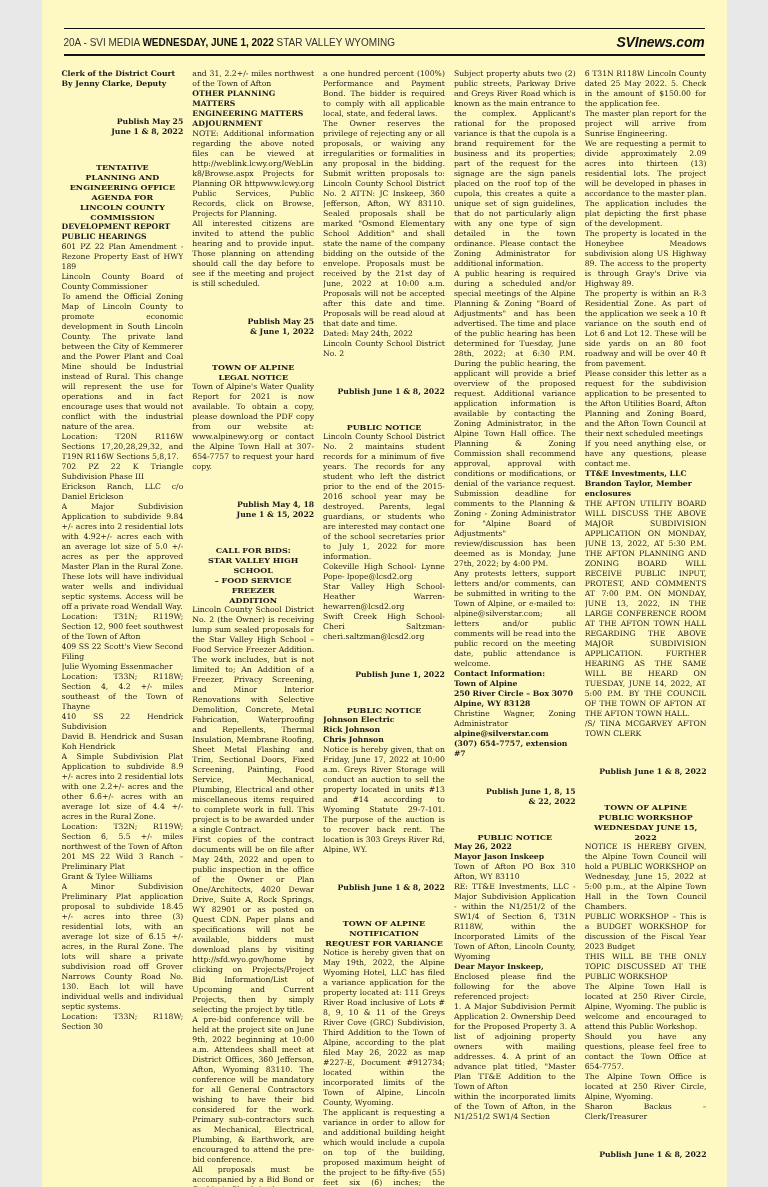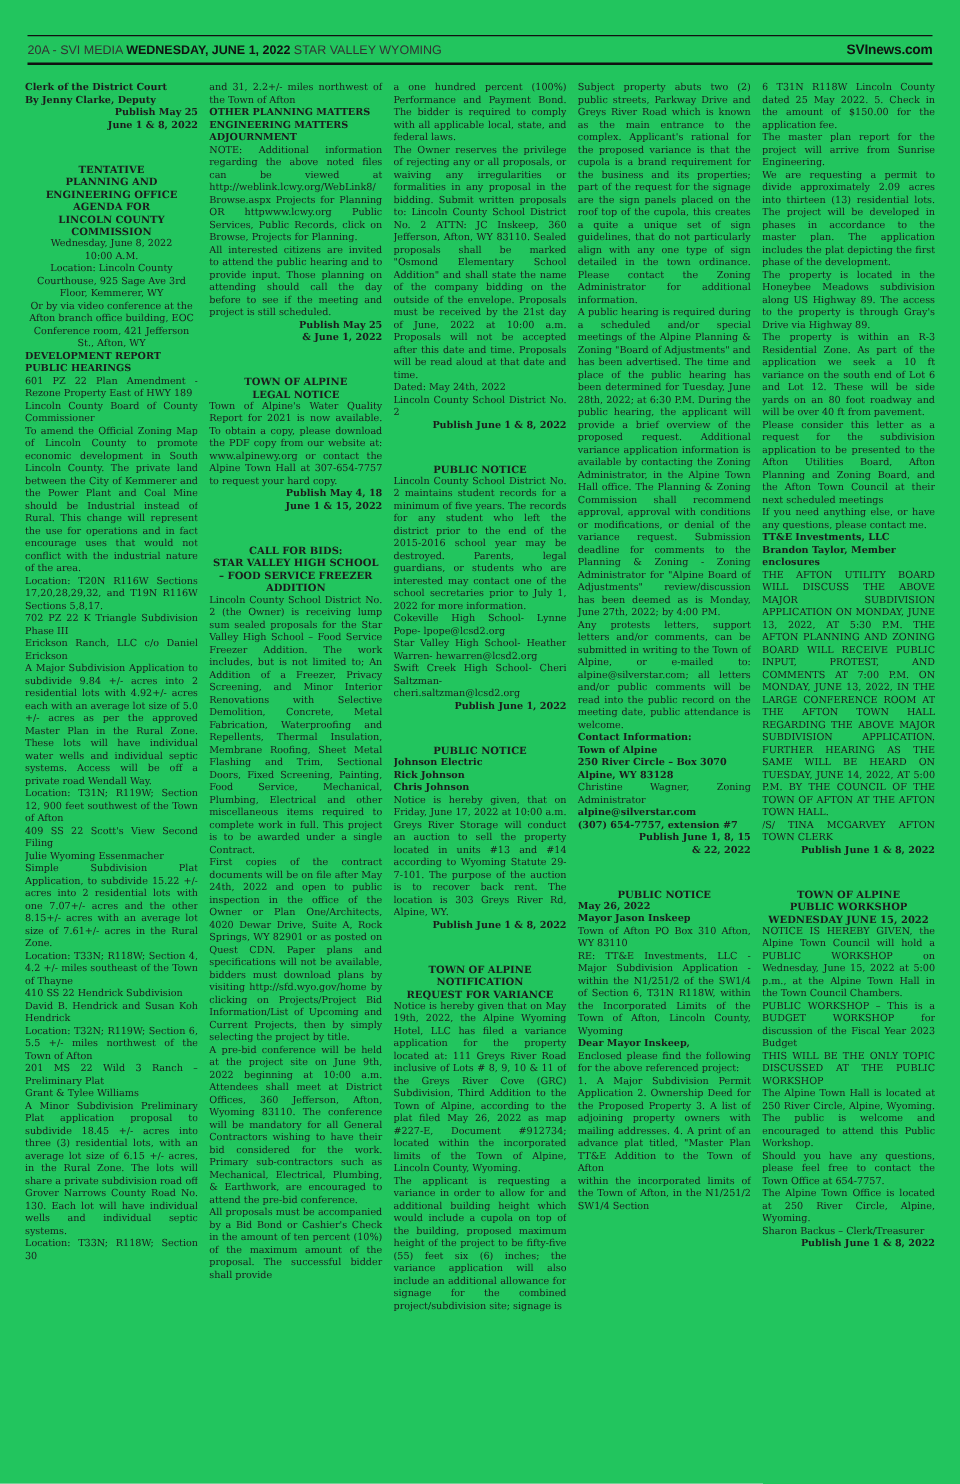--- a/index.html
+++ b/index.html
@@ -1,42 +1,42 @@
 <!DOCTYPE html>
 <html><head>
 <meta charset="utf-8">
 <style>
   html,body{margin:0;padding:0;background:#e8e8e8;}
   .page{
-    position:relative;width:768px;height:1187px;margin:0 auto;
-    background:#22c55e;color:#1c1c1c;overflow:hidden;
+    position:relative;width:685px;height:1187px;margin:0 auto;
+    background:#fef9c3;color:#1c1c1c;overflow:hidden;
     font-family:"DejaVu Serif",serif;
   }
   .topline{margin:28px 22px 0 22px;border-top:1.5px solid #111;}
   .header{
     display:flex;justify-content:space-between;align-items:center;
     margin:0 22px;padding:5px 0 4px 0;border-bottom:2.5px solid #111;
     font-family:"Liberation Sans",sans-serif;font-size:10px;color:#333;
   }
   .hb{font-weight:bold;color:#111;}
-  .header-right{font-size:11px;letter-spacing:-0.2px;}
+  .header-right{font-size:14px;letter-spacing:-0.2px;font-style:italic;}
   .columns{
     display:flex;gap:9px;padding:13px 20px 0 20px;
     height:1130px;overflow:hidden;
   }
   .col{flex:1 1 0;min-width:0;overflow:hidden;}
   .blk{
     margin:0;font-size:7.7px;line-height:10px;
     white-space:pre-line;overflow-wrap:break-word;
   }
   .p{text-align:justify;}
   .l{text-align:left;font-weight:bold;}
   .c{text-align:center;}
   .cb{text-align:center;font-weight:bold;font-size:8px;}
-  .rb{text-align:right;font-weight:bold;}
+  .rb{text-align:right;font-weight:bold;margin-top:28px;}
   .gap{margin-top:25px;}
 </style>
 </head>
 <body>
 
 <div class="page">
   <div class="topline"></div>
   <div class="header">
     <div class="header-left"><span>20A - SVI MEDIA </span><span class="hb">WEDNESDAY, JUNE 1, 2022</span><span> STAR VALLEY WYOMING</span></div>
     <div class="header-right hb">SVInews.com</div>
@@ -46,40 +46,36 @@
         <p class="blk l">Clerk of the District Court
 By Jenny Clarke, Deputy</p>
         <p class="blk rb">Publish May 25
 June 1 &amp; 8, 2022</p>
         <p class="blk cb gap">TENTATIVE
 PLANNING AND
 ENGINEERING OFFICE
 AGENDA FOR
 LINCOLN COUNTY
 COMMISSION</p>
-        <p class="blk c">Wednesday, June 8, 2022
-10:00 A.M.
-Location: Lincoln County Courthouse, 925 Sage Ave 3rd Floor, Kemmerer, WY
-Or by via video conference at the Afton branch office building, EOC Conference room, 421 Jefferson St., Afton, WY</p>
         <p class="blk l">DEVELOPMENT REPORT
 PUBLIC HEARINGS</p>
         <p class="blk p">601 PZ 22 Plan Amendment - Rezone Property East of HWY 189</p>
         <p class="blk p">Lincoln County Board of County Commissioner</p>
         <p class="blk p">To amend the Official Zoning Map of Lincoln County to promote economic development in South Lincoln County. The private land between the City of Kemmerer and the Power Plant and Coal Mine should be Industrial instead of Rural. This change will represent the use for operations and in fact encourage uses that would not conflict with the industrial nature of the area.</p>
         <p class="blk p">Location: T20N R116W Sections 17,20,28,29,32, and T19N R116W Sections 5,8,17.</p>
         <p class="blk p">702 PZ 22 K Triangle Subdivision Phase III</p>
         <p class="blk p">Erickson Ranch, LLC c/o Daniel Erickson</p>
         <p class="blk p">A Major Subdivision Application to subdivide 9.84 +/- acres into 2 residential lots with 4.92+/- acres each with an average lot size of 5.0 +/- acres as per the approved Master Plan in the Rural Zone. These lots will have individual water wells and individual septic systems. Access will be off a private road Wendall Way.</p>
         <p class="blk p">Location: T31N; R119W; Section 12, 900 feet southwest of the Town of Afton</p>
         <p class="blk p">409 SS 22 Scott's View Second Filing</p>
         <p class="blk p">Julie Wyoming Essenmacher</p>
-        <p class="blk p">Simple Subdivision Plat Application, to subdivide 15.22 +/- acres into 2 residential lots with one 7.07+/- acres and the other 8.15+/- acres with an average lot size of 7.61+/- acres in the Rural Zone.</p>
         <p class="blk p">Location: T33N; R118W; Section 4, 4.2 +/- miles southeast of the Town of Thayne</p>
         <p class="blk p">410 SS 22 Hendrick Subdivision</p>
         <p class="blk p">David B. Hendrick and Susan Koh Hendrick</p>
+        <p class="blk p">A Simple Subdivision Plat Application to subdivide 8.9 +/- acres into 2 residential lots with one 2.2+/- acres and the other 6.6+/- acres with an average lot size of 4.4 +/- acres in the Rural Zone.</p>
         <p class="blk p">Location: T32N; R119W; Section 6, 5.5 +/- miles northwest of the Town of Afton</p>
         <p class="blk p">201 MS 22 Wild 3 Ranch – Preliminary Plat</p>
         <p class="blk p">Grant &amp; Tylee Williams</p>
         <p class="blk p">A Minor Subdivision Preliminary Plat application proposal to subdivide 18.45 +/- acres into three (3) residential lots, with an average lot size of 6.15 +/- acres, in the Rural Zone. The lots will share a private subdivision road off Grover Narrows County Road No. 130. Each lot will have individual wells and individual septic systems.</p>
         <p class="blk p">Location: T33N; R118W; Section 30</p>
       </div>
     <div class="col">
         <p class="blk p">and 31, 2.2+/- miles northwest of the Town of Afton</p>
         <p class="blk l">OTHER PLANNING MATTERS
 ENGINEERING MATTERS

